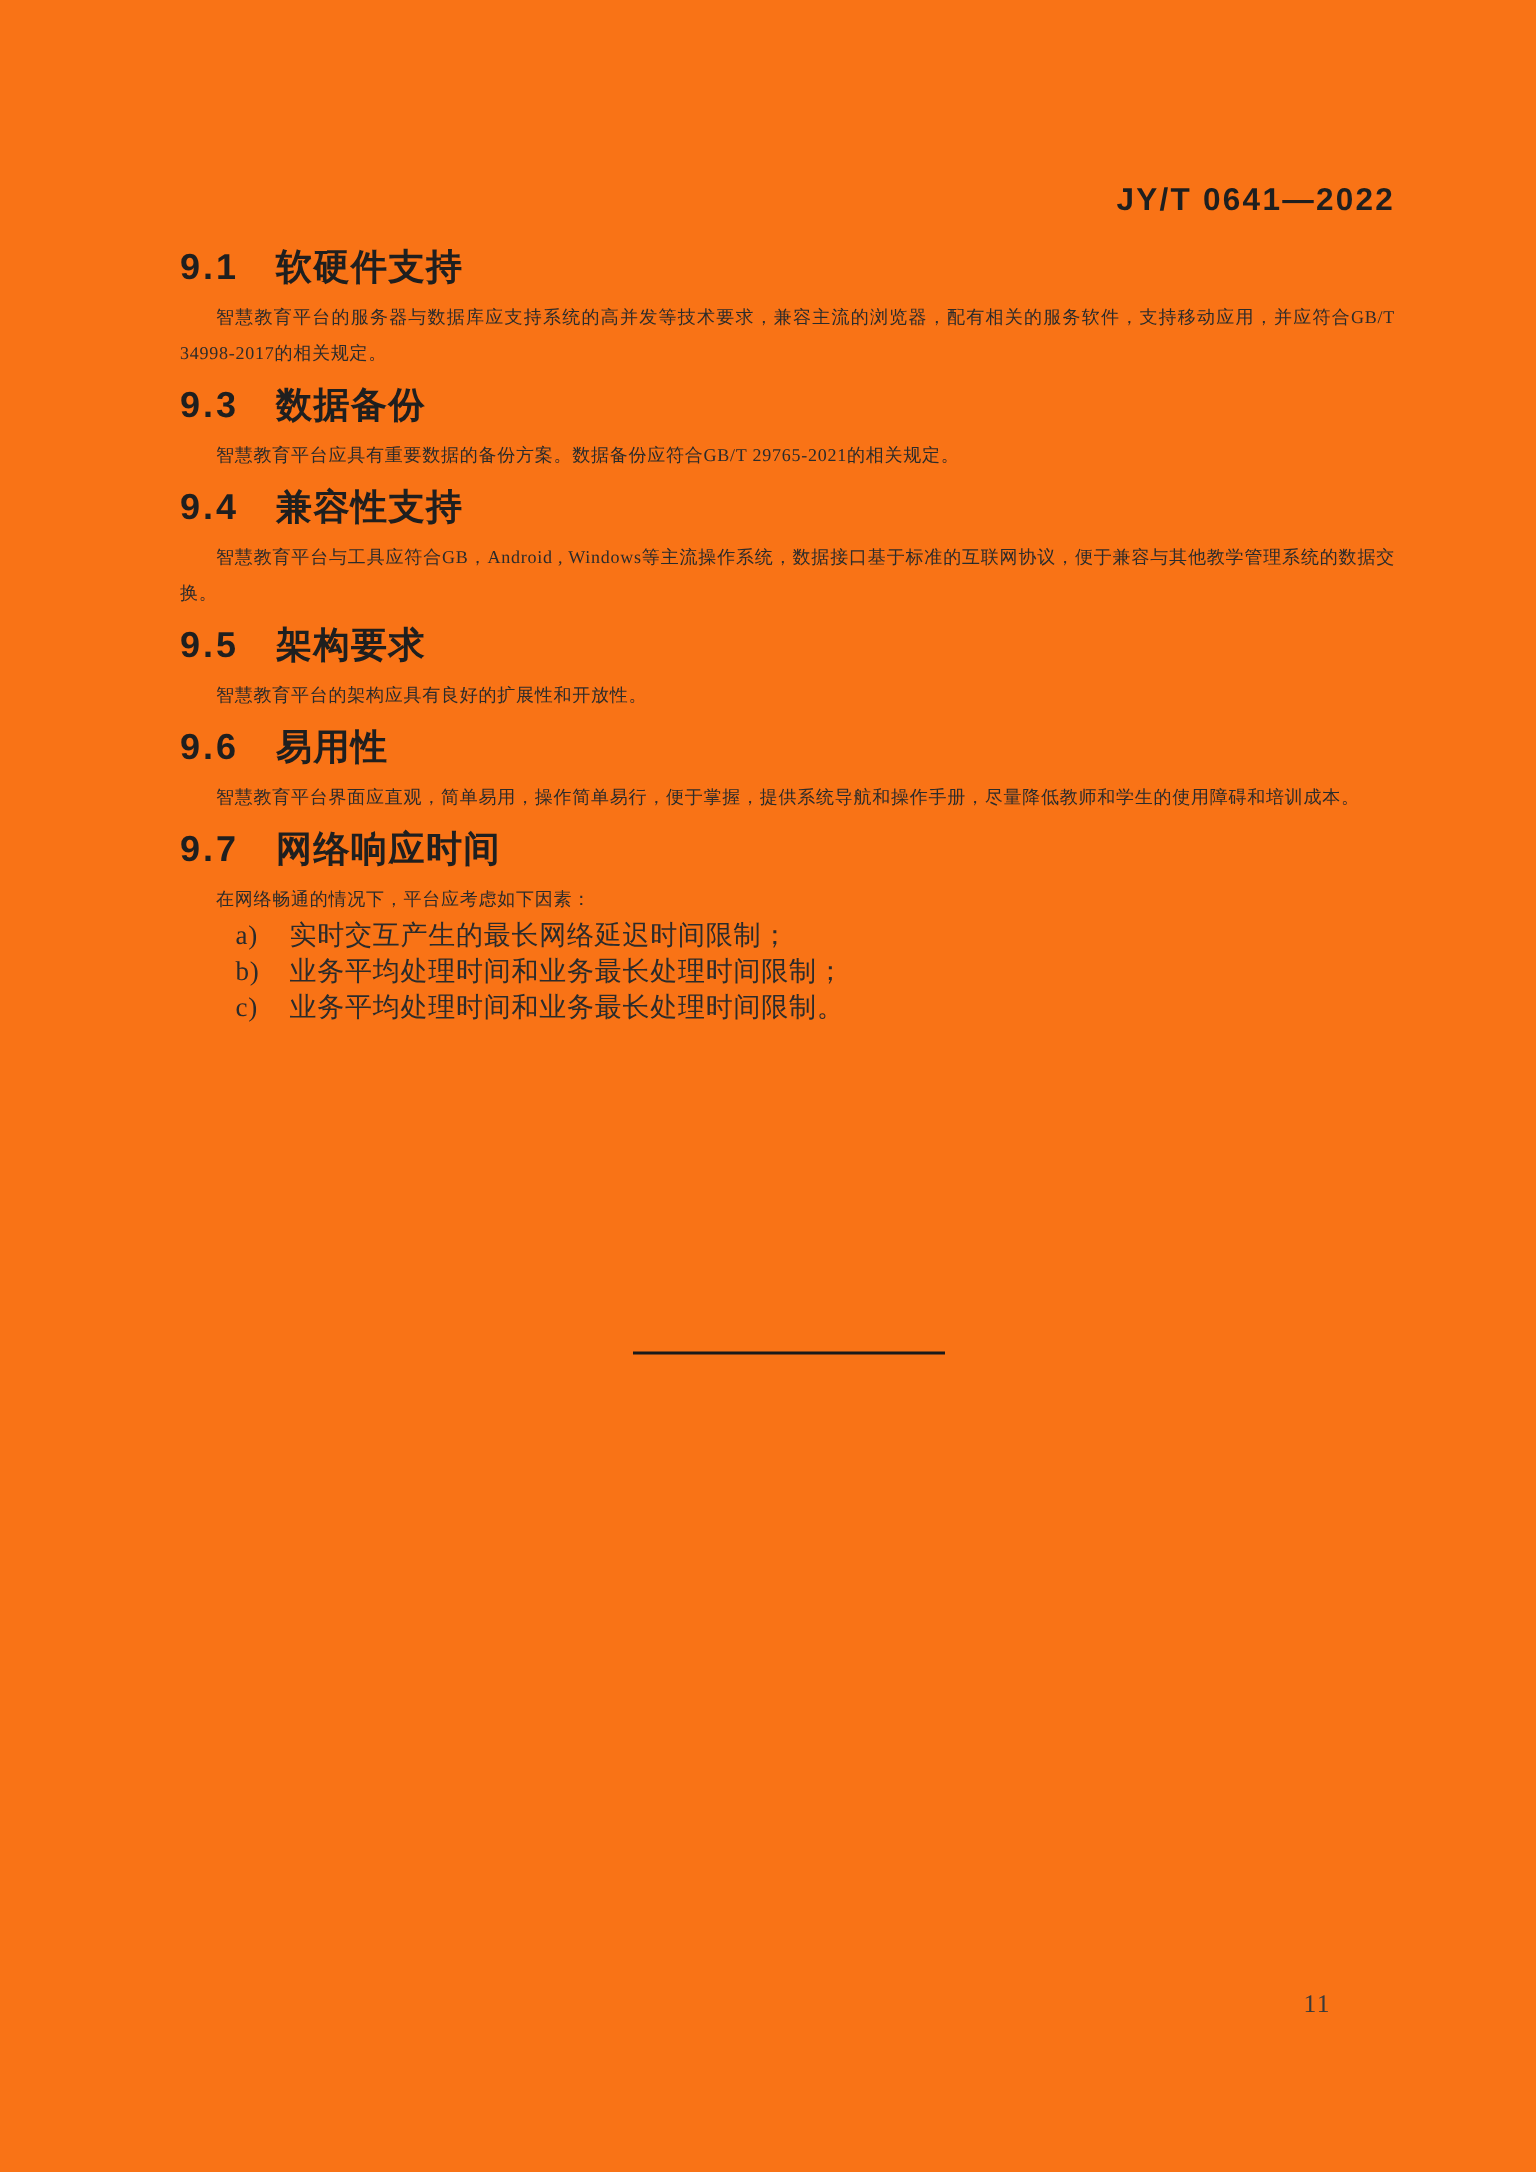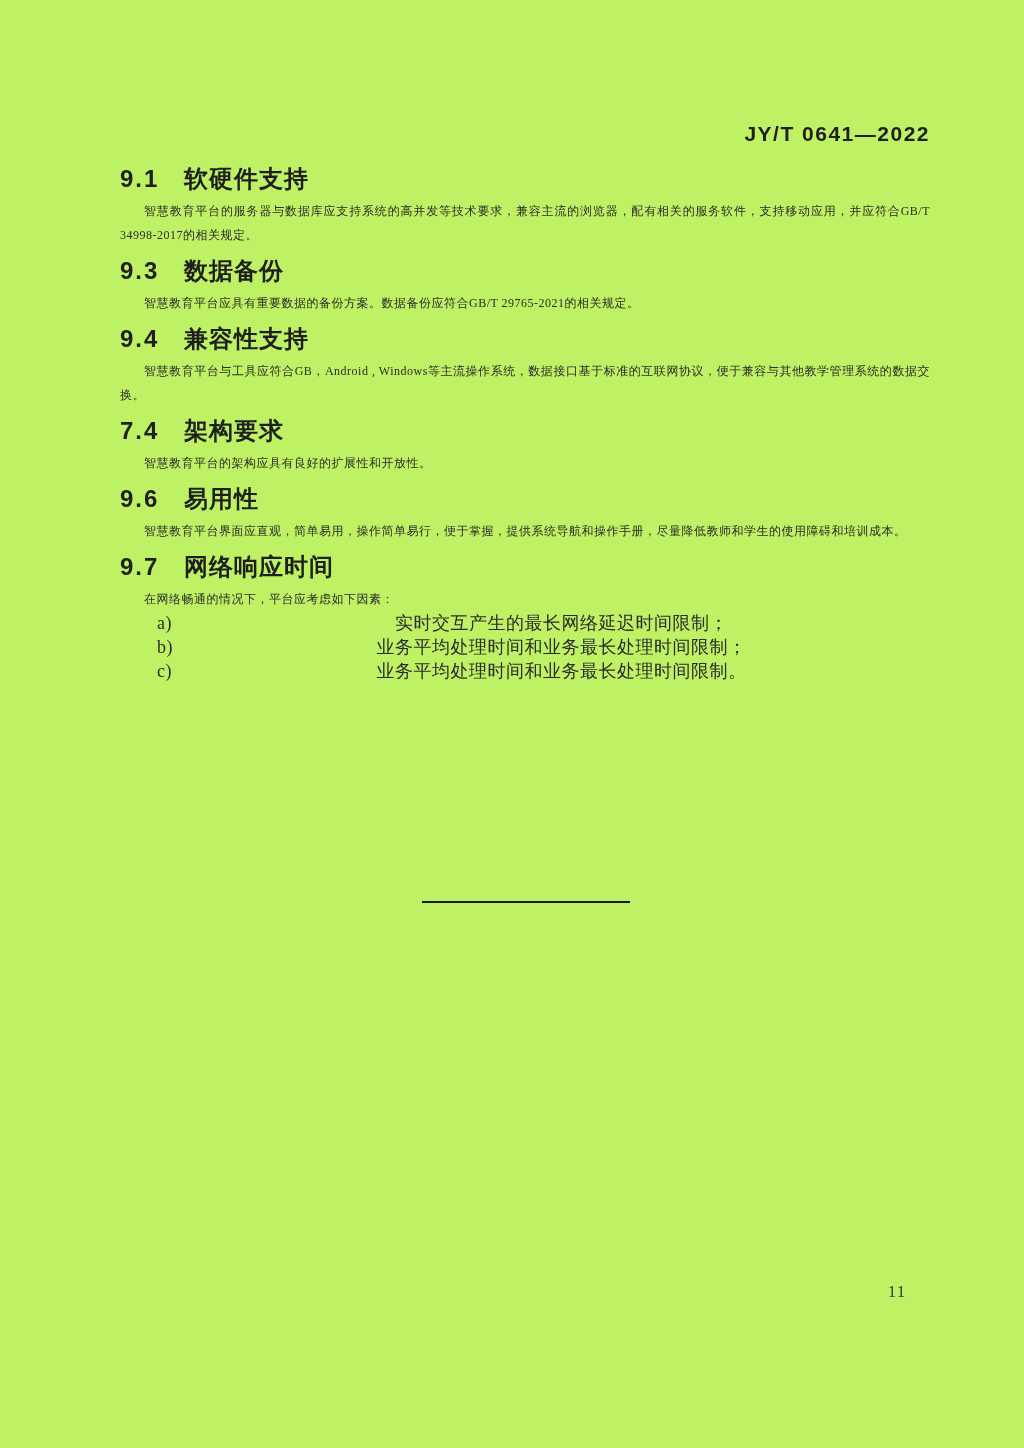--- a/index.html
+++ b/index.html
@@ -54,45 +54,45 @@
   }
   .list-item {
     display: flex;
     margin-left: 37px;
     font-size: 18px;
     line-height: 24px;
     letter-spacing: 0.5px;
     color: #2b2b2b;
   }
   .list-marker { flex: 0 0 36px; width: 36px; }
-  .list-text { flex: 1; text-align: center; }
+  .list-text { flex: 1; }
   .end-divider {
     position: absolute;
     top: 901px;
     left: 422px;
     width: 208px;
     height: 2px;
     background: #1a1a1a;
   }
   .page-number {
     position: absolute;
-    top: 1282px;
+    top: 1326px;
     left: 869px;
     width: 56px;
-    text-align: center;
+    text-align: left;
     font-family: "Liberation Serif", serif;
     font-size: 17px;
     letter-spacing: 1px;
     color: #3a3a3a;
   }
 </style>
 </head>
 <body>
 
-<div class="page" style="color: rgb(43, 43, 43); background: #bef264;">
+<div class="page" style="color: rgb(43, 43, 43); background: #f97316;">
 
   <div class="page-header">
     <span>JY/T 0641—2022</span>
   </div>
 
   <main class="content">
     <div>
   <section class="sec">
     <h2 class="sec-heading">
       <span class="sec-num">9.1</span>
@@ -119,21 +119,21 @@
       <span class="sec-num">9.4</span>
       <span class="sec-title">兼容性支持</span>
     </h2>
     <div>
             <p class="para">智慧教育平台与工具应符合GB，Android , Windows等主流操作系统，数据接口基于标准的互联网协议，便于兼容与其他教学管理系统的数据交换。</p>
           </div>
   </section>
 
   <section class="sec">
     <h2 class="sec-heading">
-      <span class="sec-num">7.4</span>
+      <span class="sec-num">9.5</span>
       <span class="sec-title">架构要求</span>
     </h2>
     <div>
             <p class="para">智慧教育平台的架构应具有良好的扩展性和开放性。</p>
           </div>
   </section>
 
   <section class="sec">
     <h2 class="sec-heading">
       <span class="sec-num">9.6</span>

